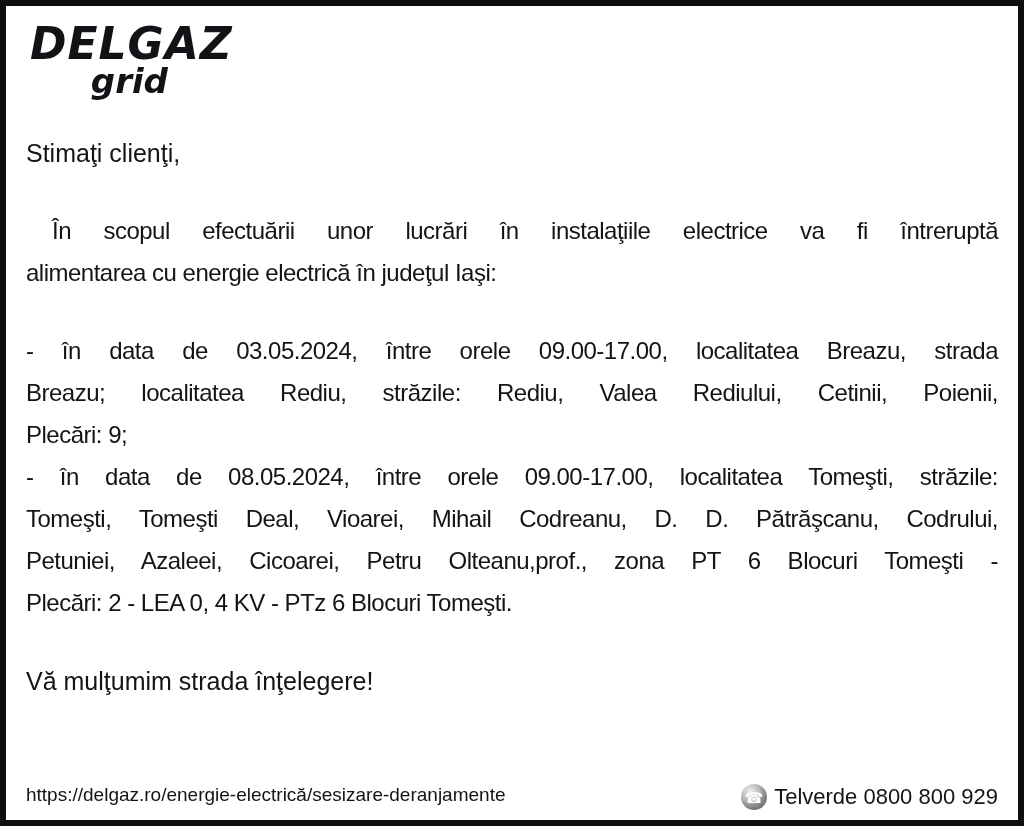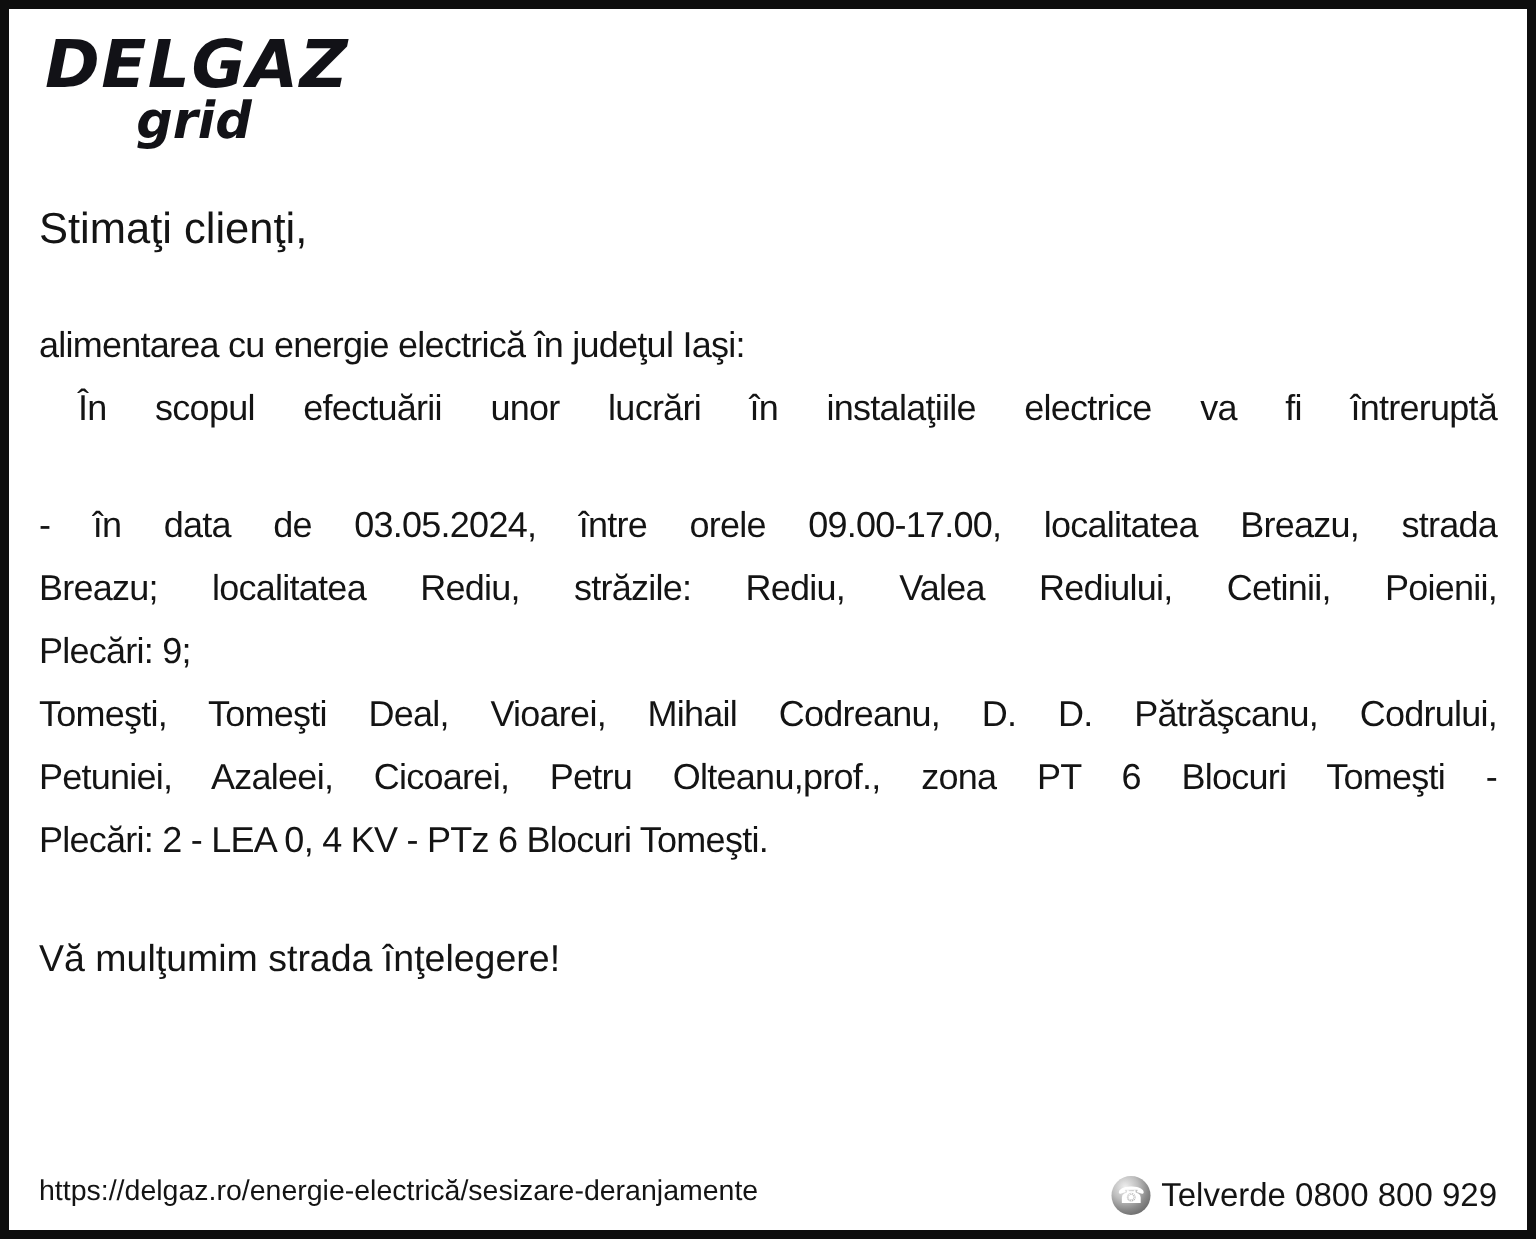--- a/index.html
+++ b/index.html
@@ -34,21 +34,21 @@
     line-height: 1.0;
     text-align: center;
     margin-top: -2px;
     padding-right: 4px;
     color: #121217;
   }
 
   
   .greeting {
     margin-top: 34px;
-    font-size: 29px;
+    font-size: 25px;
     line-height: 42px;
   }
   .para { margin-top: 36px; }
   .para.flow { margin-top: 0; }
   .line {
     font-size: 24px;
     line-height: 42px;
     letter-spacing: -0.5px;
     white-space: nowrap;
   }
@@ -105,31 +105,32 @@
 <div class="page">
 
   <div class="logo">
     <div class="logo-brand">DELGAZ</div>
     <div class="logo-sub">grid</div>
   </div>
 
   <div class="greeting">Stimaţi clienţi,</div>
 
   <div class="para">
+    <div class="line just indent">În scopul efectuării unor lucrări în instalaţiile electrice va fi întreruptă</div>
     <div class="line">alimentarea cu energie electrică în judeţul Iaşi:</div>
-    <div class="line just indent">În scopul efectuării unor lucrări în instalaţiile electrice va fi întreruptă</div>
   </div>
 
   <div class="para">
     <div class="line just">- în data de 03.05.2024, între orele 09.00-17.00, localitatea Breazu, strada</div>
     <div class="line just">Breazu; localitatea Rediu, străzile: Rediu, Valea Rediului, Cetinii, Poienii,</div>
     <div class="line">Plecări: 9;</div>
   </div>
 
   <div class="para flow">
+    <div class="line just">- în data de 08.05.2024, între orele 09.00-17.00, localitatea Tomeşti, străzile:</div>
     <div class="line just">Tomeşti, Tomeşti Deal, Vioarei, Mihail Codreanu, D. D. Pătrăşcanu, Codrului,</div>
     <div class="line just">Petuniei, Azaleei, Cicoarei, Petru Olteanu,prof., zona PT 6 Blocuri Tomeşti -</div>
     <div class="line">Plecări: 2 - LEA 0, 4 KV - PTz 6 Blocuri Tomeşti.</div>
   </div>
 
   <div class="closing">Vă mulţumim strada înţelegere!</div>
 
   <div class="footer">
     <div class="footer-url">https://delgaz.ro/energie-electrică/sesizare-deranjamente</div>
     <div class="footer-phone">

